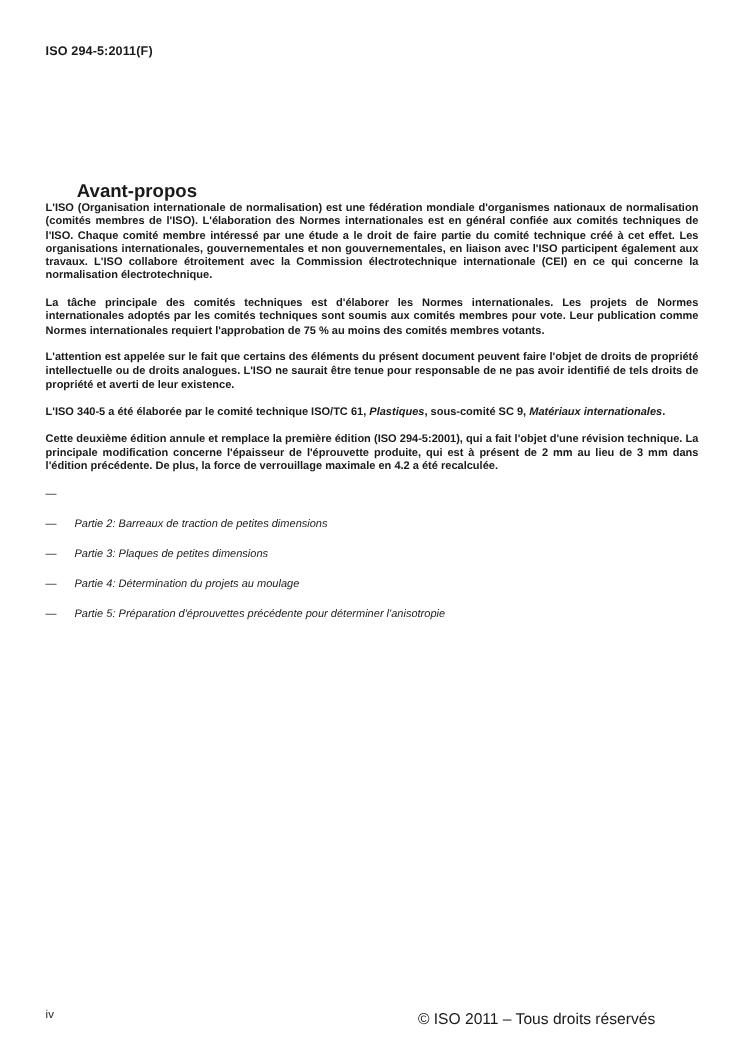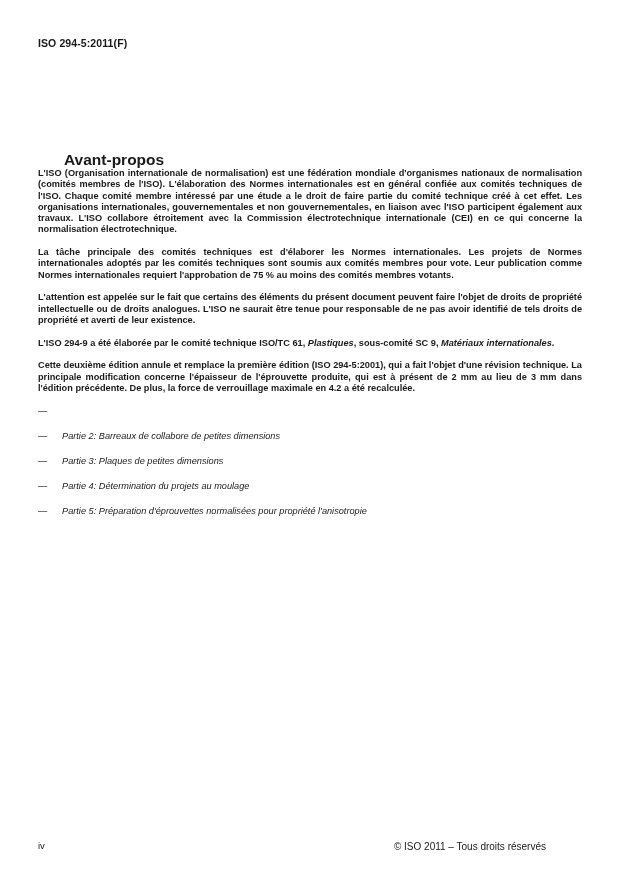--- a/index.html
+++ b/index.html
@@ -20,55 +20,55 @@
       font-size: 9.2px; line-height: 11.3px;
     }
     .body p { margin: 0 0 11.4px 0; text-align: justify; font-weight: bold; }
     .list { margin: 0; padding: 0; list-style: none; }
     .list li { display: flex; margin: 0 0 13.7px 0; font-style: italic; }
     .list .dash { width: 24px; flex: none; font-style: normal; }
     .footer-left {
       position: absolute; left: 38px; top: 840px; font-size: 9.5px;
     }
     .footer-right {
-      position: absolute; right: 74px; top: 841px; font-size: 10px;
+      position: absolute; right: 74px; top: 841px; font-size: 13px;
     }
     i { font-style: italic; }
   </style>
 </head>
 <body>
 
 <div class="header">ISO 294-5:2011(F)</div>
 
 <h1 class="title">Avant-propos</h1>
 
 <div class="body">
   <p>L'ISO (Organisation internationale de normalisation) est une fédération mondiale d'organismes nationaux de normalisation (comités membres de l'ISO). L'élaboration des Normes internationales est en général confiée aux comités techniques de l'ISO. Chaque comité membre intéressé par une étude a le droit de faire partie du comité technique créé à cet effet. Les organisations internationales, gouvernementales et non gouvernementales, en liaison avec l'ISO participent également aux travaux. L'ISO collabore étroitement avec la Commission électrotechnique internationale (CEI) en ce qui concerne la normalisation électrotechnique.</p>
   <p>La tâche principale des comités techniques est d'élaborer les Normes internationales. Les projets de Normes internationales adoptés par les comités techniques sont soumis aux comités membres pour vote. Leur publication comme Normes internationales requiert l'approbation de 75 % au moins des comités membres votants.</p>
   <p>L'attention est appelée sur le fait que certains des éléments du présent document peuvent faire l'objet de droits de propriété intellectuelle ou de droits analogues. L'ISO ne saurait être tenue pour responsable de ne pas avoir identifié de tels droits de propriété et averti de leur existence.</p>
-  <p><span>L'ISO 294-9 a été élaborée par le comité technique ISO/TC 61, </span><i>Plastiques</i><span>, sous-comité SC 9, </span><i>Matériaux internationales</i><span>.</span></p>
+  <p><span>L'ISO 340-5 a été élaborée par le comité technique ISO/TC 61, </span><i>Plastiques</i><span>, sous-comité SC 9, </span><i>Matériaux internationales</i><span>.</span></p>
   <p>Cette deuxième édition annule et remplace la première édition (ISO 294-5:2001), qui a fait l'objet d'une révision technique. La principale modification concerne l'épaisseur de l'éprouvette produite, qui est à présent de 2 mm au lieu de 3 mm dans l'édition précédente. De plus, la force de verrouillage maximale en 4.2 a été recalculée.</p>
 
   <ul class="list">
     <li>
         <span class="dash">—</span>
       </li>
     <li>
         <span class="dash">—</span>
-        <span>Partie 2: Barreaux de collabore de petites dimensions</span>
+        <span>Partie 2: Barreaux de traction de petites dimensions</span>
       </li>
     <li>
         <span class="dash">—</span>
         <span>Partie 3: Plaques de petites dimensions</span>
       </li>
     <li>
         <span class="dash">—</span>
         <span>Partie 4: Détermination du projets au moulage</span>
       </li>
     <li>
         <span class="dash">—</span>
-        <span>Partie 5: Préparation d'éprouvettes normalisées pour propriété l'anisotropie</span>
+        <span>Partie 5: Préparation d'éprouvettes précédente pour déterminer l'anisotropie</span>
       </li>
   </ul>
 </div>
 
 <div class="footer-left">iv</div>
 <div class="footer-right">© ISO 2011 – Tous droits réservés</div>
 
 </body></html>

